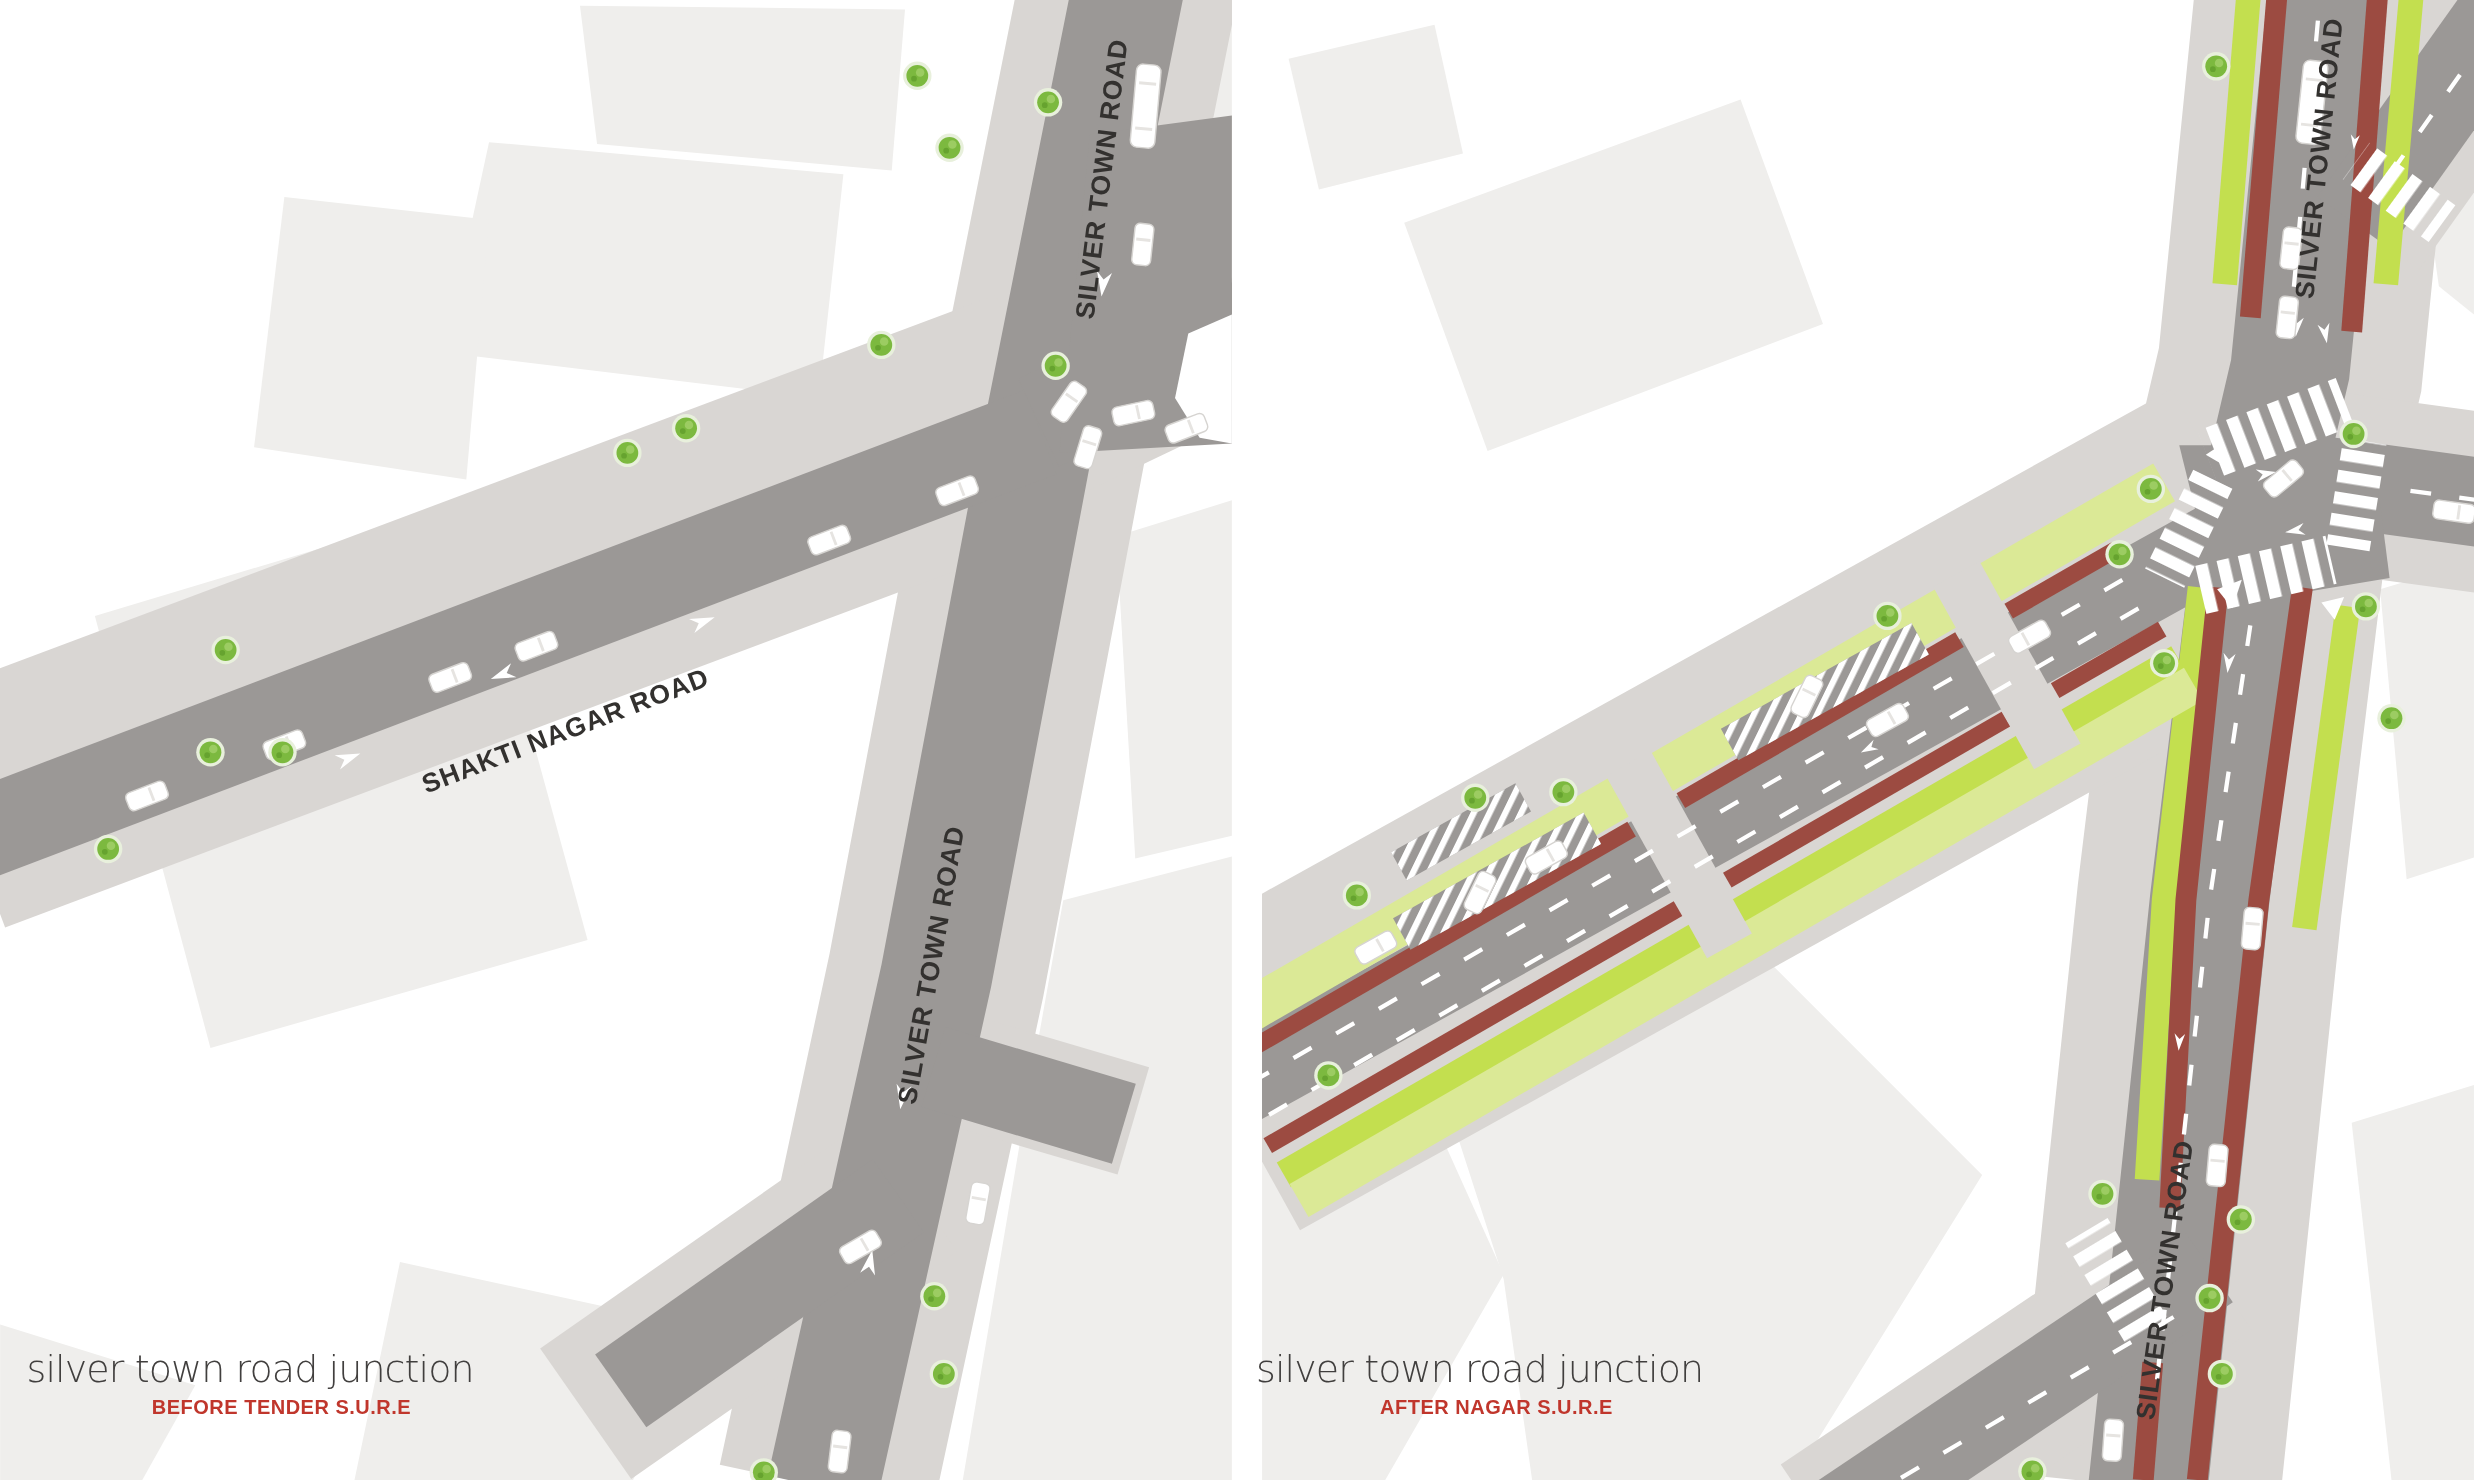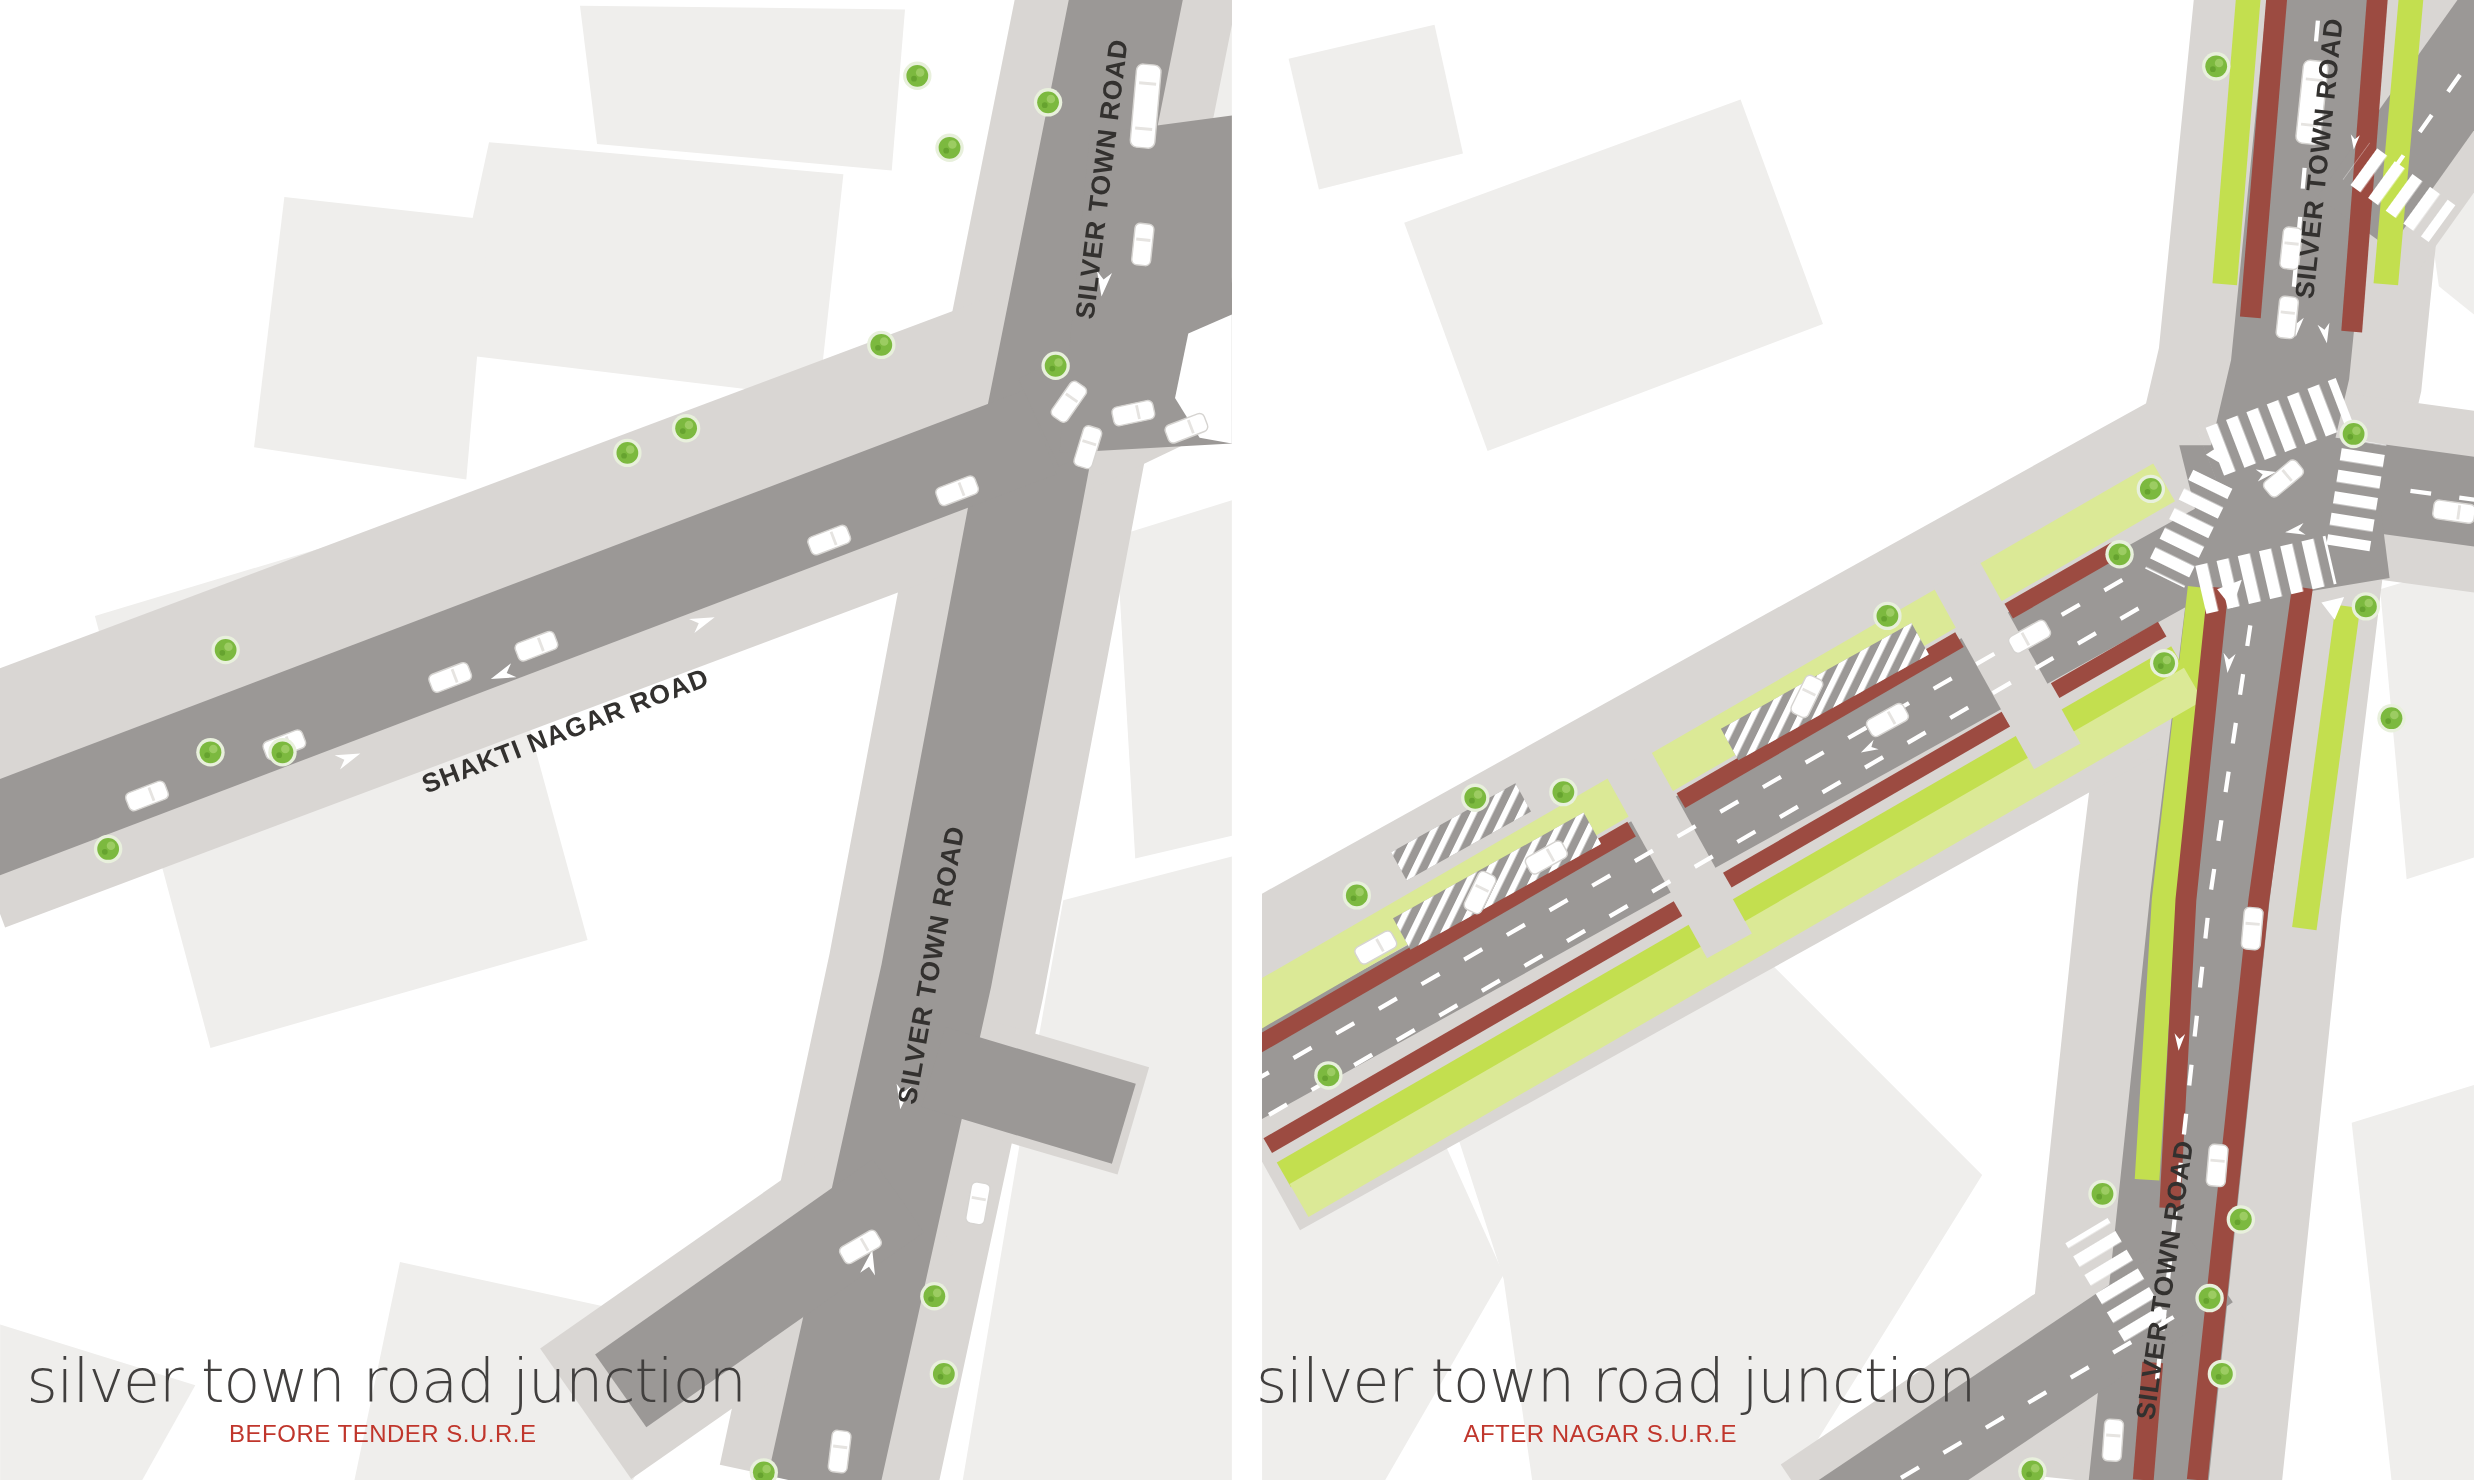--- a/index.html
+++ b/index.html
@@ -23,24 +23,24 @@
   .bay{fill:url(#hatch);}
   .baybase{fill:var(--road);}
   .connector{fill:var(--sidewalk);}
   .island{fill:#ffffff;}
   .rlabel{font-family:"Liberation Sans", sans-serif;font-weight:bold;font-size:28px;
           letter-spacing:1px;fill:var(--label_dark);text-anchor:middle;}
 
   
   .caption{position:absolute;}
   .caption .title{font-family:"DejaVu Sans","Liberation Sans",sans-serif;font-weight:200;
-                  font-size:60px;color:var(--title_dark);letter-spacing:-0.9px;line-height:1.05;
+                  font-size:38px;color:var(--title_dark);letter-spacing:-0.9px;line-height:1.05;
                   white-space:nowrap;}
-  .caption .subtitle{font-family:"Liberation Sans",sans-serif;font-weight:normal;font-size:24px;
-                     color:var(--accent_red);letter-spacing:0.5px;text-align:right;margin-top:6.6px;}
+  .caption .subtitle{font-family:"Liberation Sans",sans-serif;font-weight:bold;font-size:20px;
+                     color:var(--accent_red);letter-spacing:0.5px;text-align:center;margin-top:6.6px;}
   .caption-left{left:26.5px;top:1350px;width:510px;}
   .caption-right{left:1256px;top:1350px;width:481px;}
 </style>
 </head>
 <body>
 
 <div class="stage">
 
   <svg width="0" height="0" style="position:absolute" aria-hidden="true">
     <defs>

